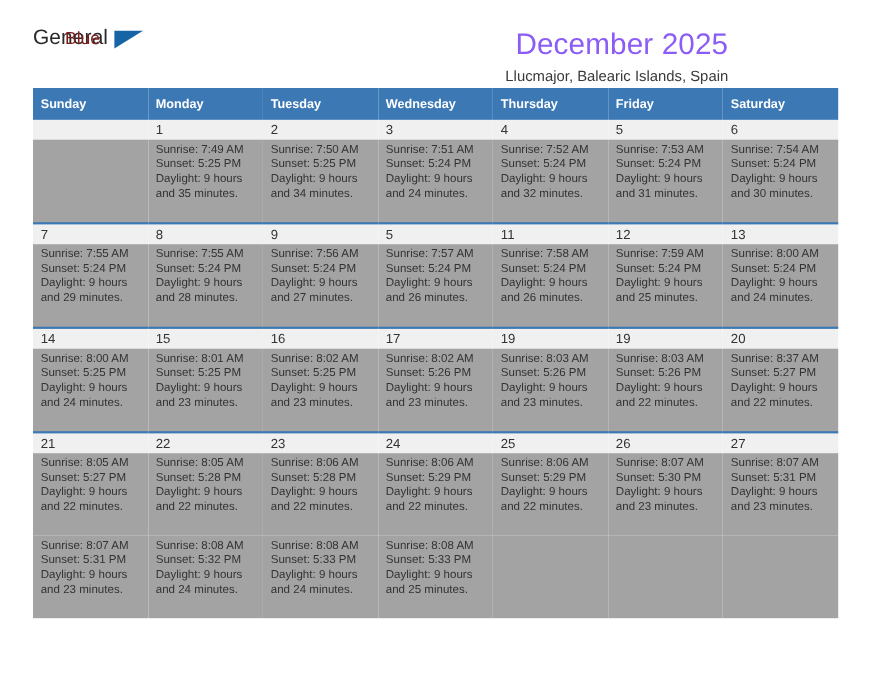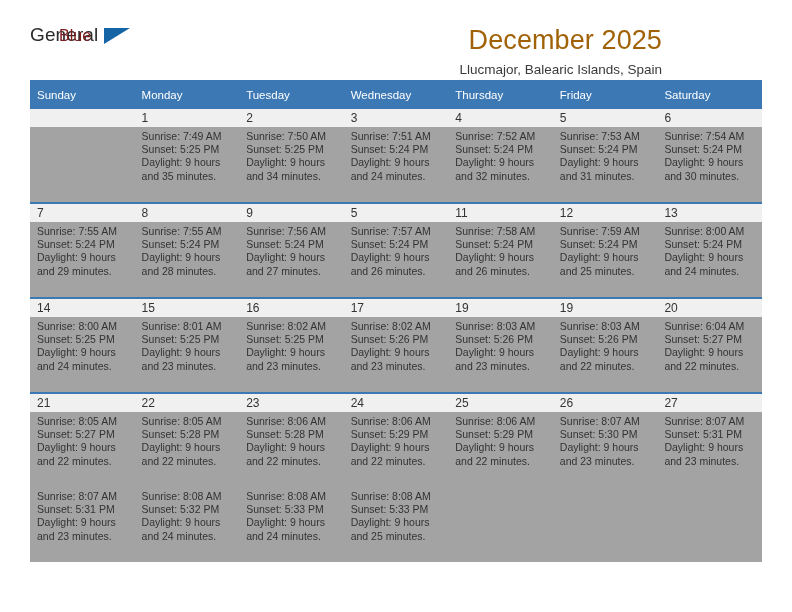--- a/index.html
+++ b/index.html
@@ -64,21 +64,21 @@
     border-bottom: 16px solid transparent;
   }
   .titles {
     text-align: right;
     flex: 1 1 auto;
     padding-top: 0px;
   }
   .cal-title {
     font-size: 27px;
     font-weight: normal;
-    color: #a16207;
+    color: #8b5cf6;
     line-height: 32px;
     letter-spacing: 0.1px;
   }
   .cal-subtitle {
     font-size: 13.5px;
     color: #3a3a3a;
     line-height: 20px;
     margin-top: 4px;
     text-align: right;
   }
@@ -89,21 +89,21 @@
     border-collapse: collapse;
     table-layout: fixed;
     margin-top: 6px;
   }
   .calendar col { width: 104.57px; }
 
   .calendar thead th {
     background: #3c78b4;
     color: #ffffff;
     font-size: 11.5px;
-    font-weight: normal;
+    font-weight: bold;
     text-align: left;
     padding: 5px 0 5px 7px;
     height: 19px;
     vertical-align: middle;
   }
 
   .daynum-row td {
     background: #f0f0f0;
     border-top: 2px solid #3c78b4;
     font-size: 12px;
@@ -318,21 +318,21 @@
             <div>Daylight: 9 hours</div>
             <div>and 23 minutes.</div>
           </td>
           <td>
             <div>Sunrise: 8:03 AM</div>
             <div>Sunset: 5:26 PM</div>
             <div>Daylight: 9 hours</div>
             <div>and 22 minutes.</div>
           </td>
           <td>
-            <div>Sunrise: 6:04 AM</div>
+            <div>Sunrise: 8:37 AM</div>
             <div>Sunset: 5:27 PM</div>
             <div>Daylight: 9 hours</div>
             <div>and 22 minutes.</div>
           </td>
         </tr>
         <tr class="daynum-row">
           <td>21</td>
           <td>22</td>
           <td>23</td>
           <td>24</td>

